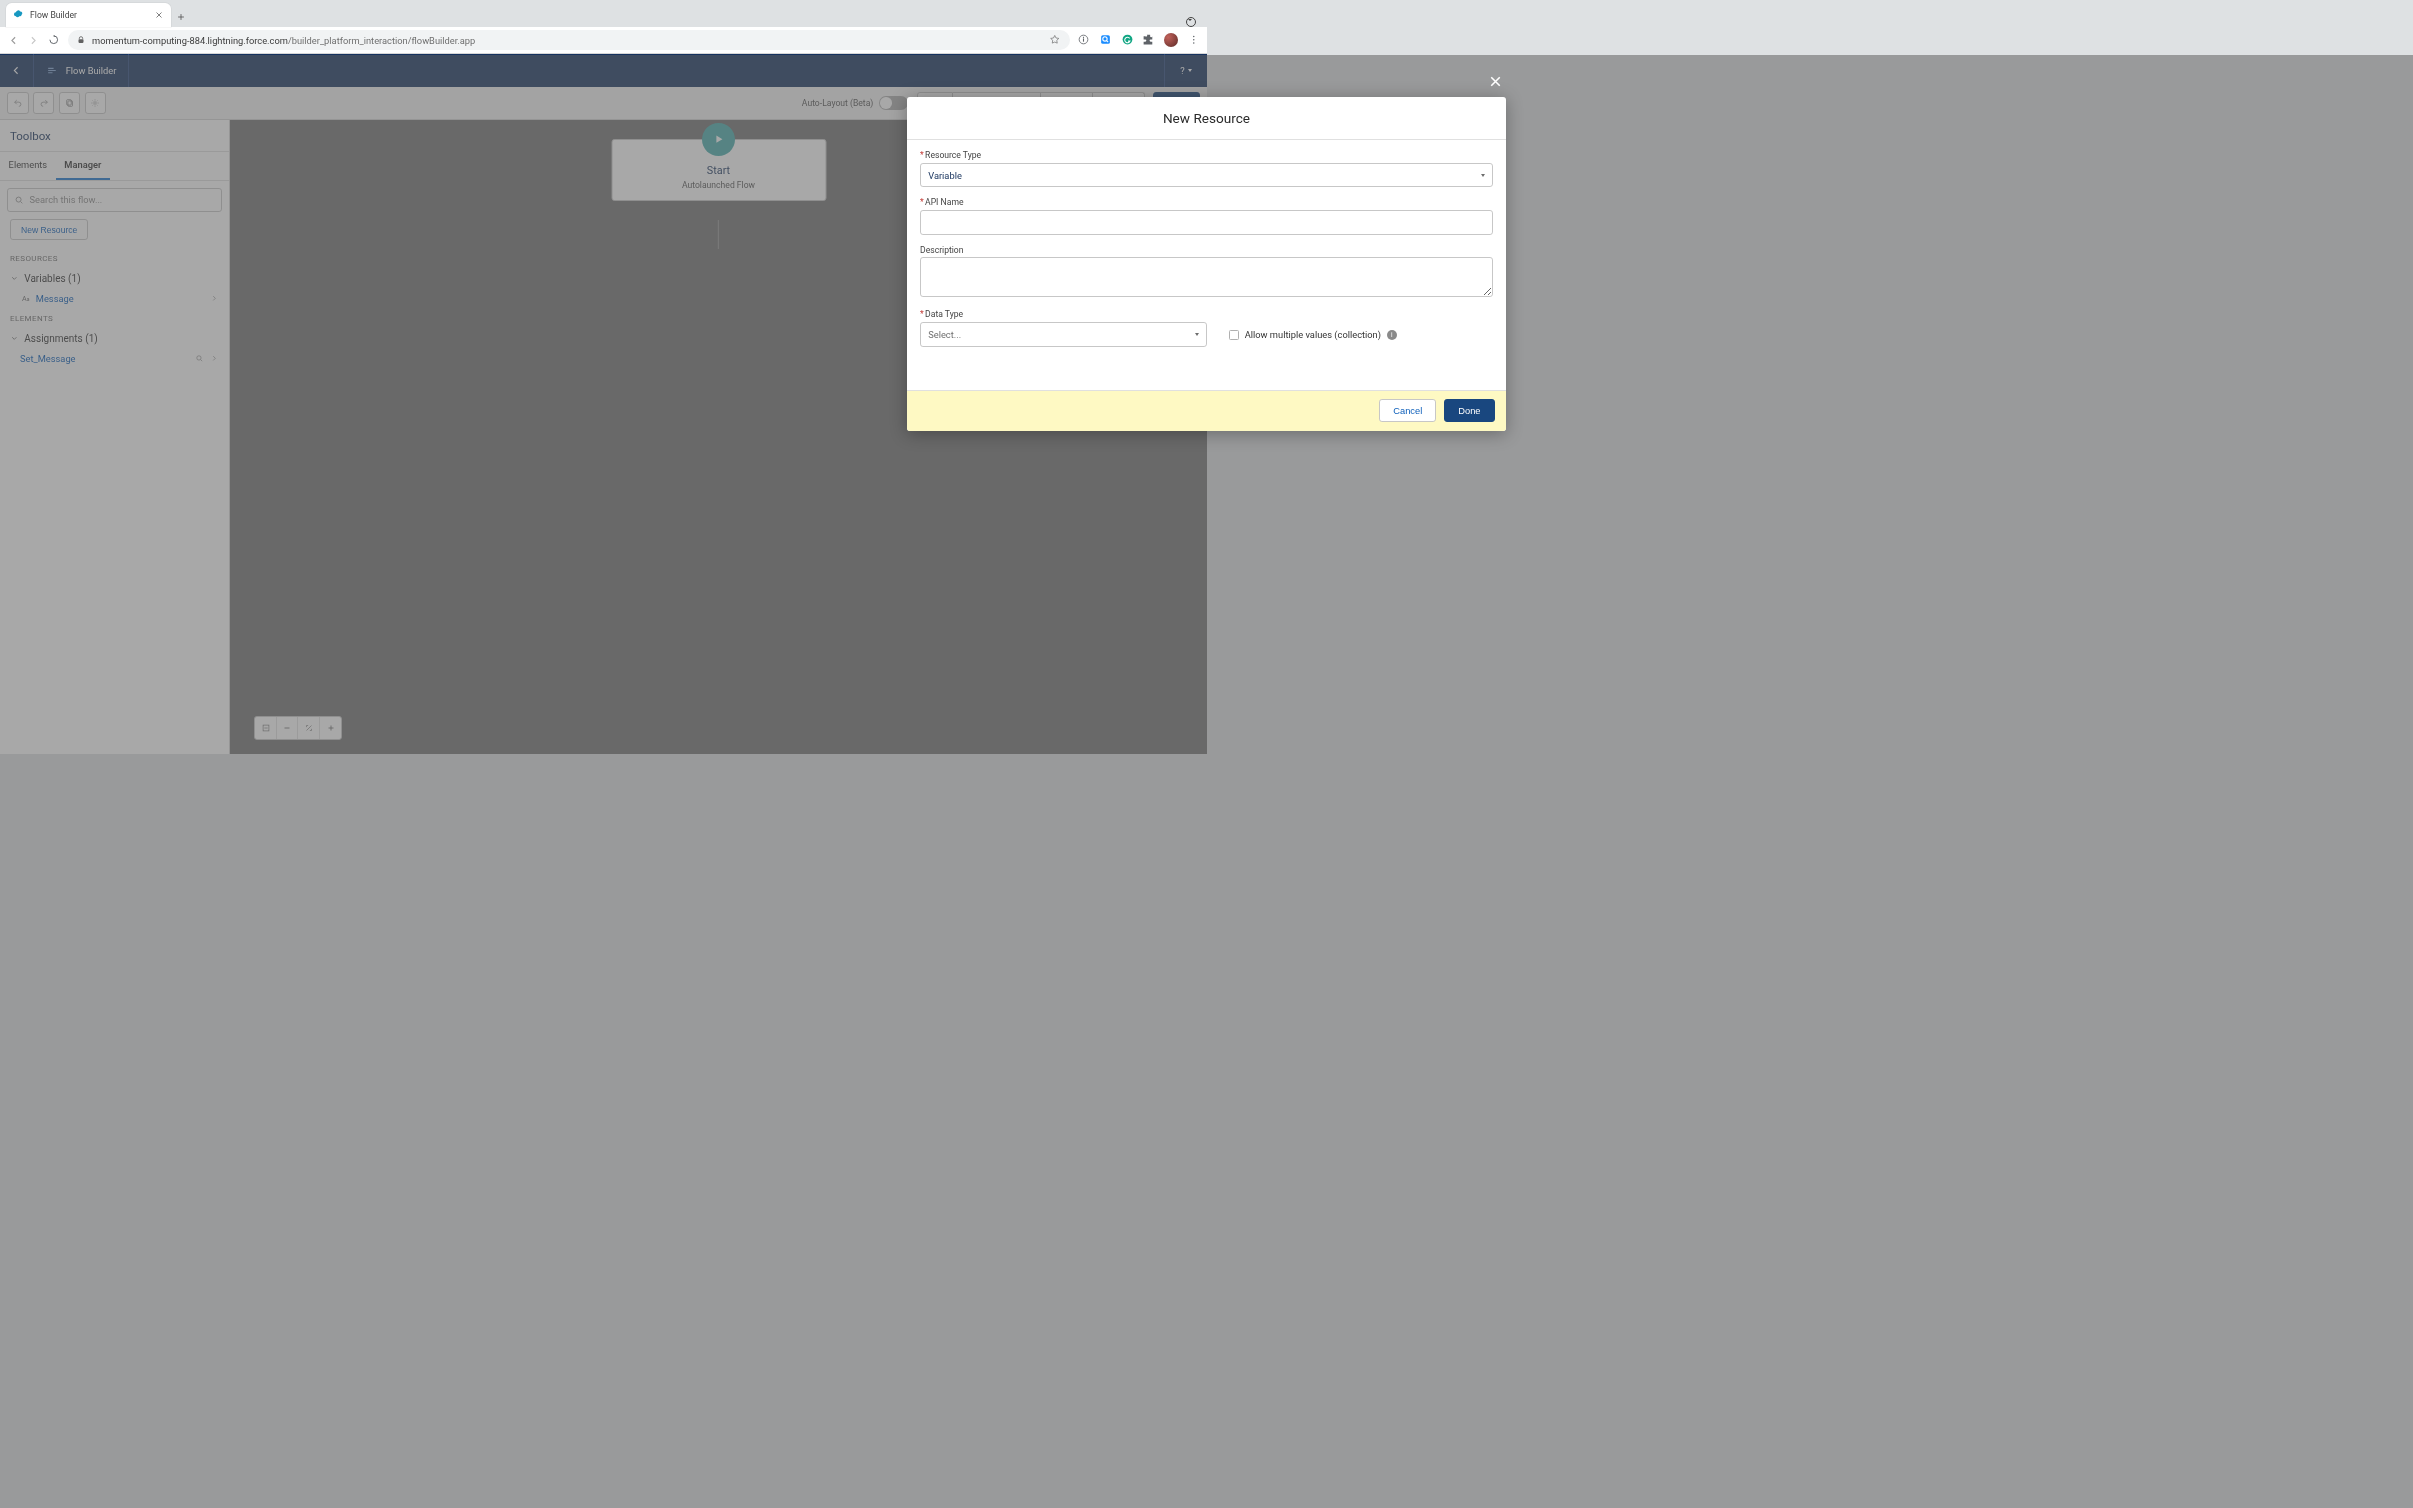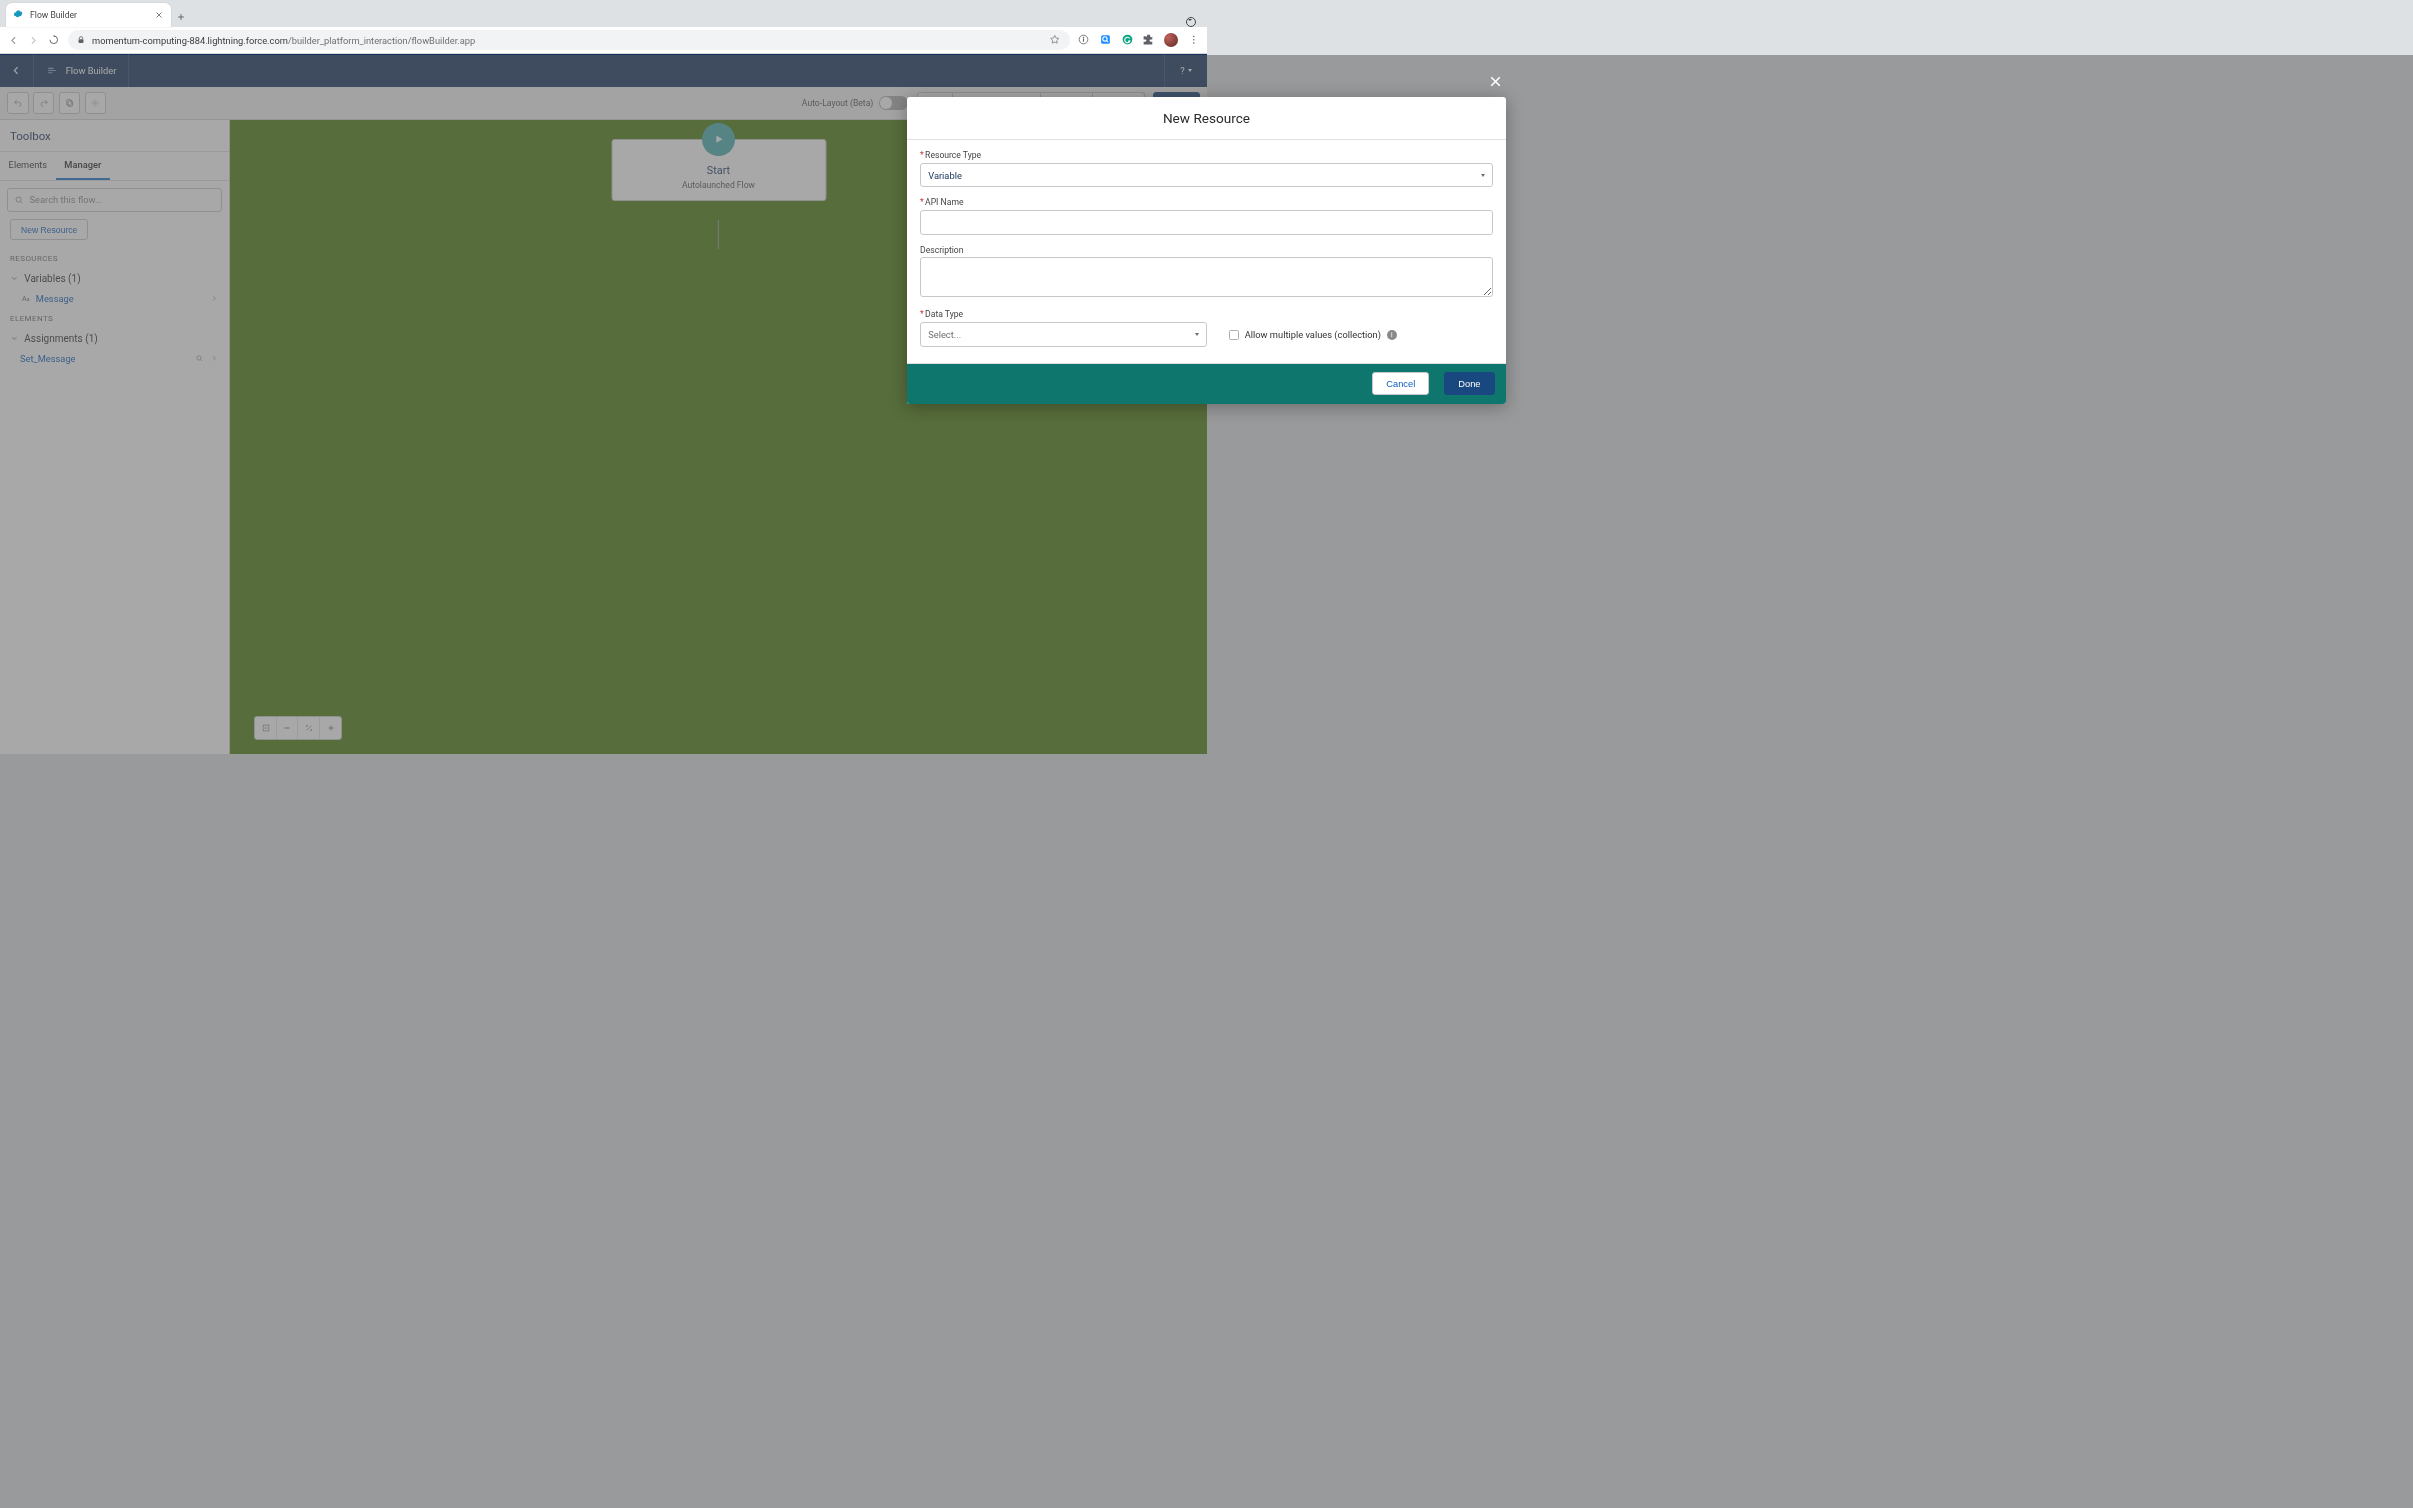--- a/index.html
+++ b/index.html
@@ -60,21 +60,21 @@
 .side-newres { margin:0 10px 8.6px; }
 .side-newres button { border:0.7px solid #c7c7c7; background:#fff; color:#0d5fba; font-size:8.6px; padding:4.3px 10px; border-radius:2.9px; }
 .side-section-label { font-size:8px; letter-spacing:0.4px; color:#6f6f6f; padding:5.7px 10px; }
 .tree-row { display:flex; align-items:center; padding:4.3px 10px; gap:5.7px; font-size:10px; }
 .tree-row .chev { width:8.6px; height:8.6px; }
 .tree-row.parent { color:#333; }
 .tree-child { display:flex; align-items:center; padding:4.3px 10px 4.3px 20px; gap:4.3px; font-size:9.3px; color:#0d5fba; }
 .tree-child .row-right { margin-left:auto; display:flex; gap:7.2px; color:#8d8d8d; }
 .type-icn { width:11.5px; height:11.5px; display:inline-flex; align-items:center; justify-content:center; color:#6f6f6f; font-size:7.2px; }
 
-.canvas { flex:1; background:#4d7c0f; position:relative; }
+.canvas { flex:1; background:#737373; position:relative; }
 .start-card { position:absolute; left:50%; top:18.7px; transform:translateX(-50%); width:215px; border:0.7px solid #c7c7c7; border-radius:2.9px; background:#fff; text-align:center; padding:24.4px 7.2px 10px; }
 .start-circle { width:33px; height:33px; border-radius:50%; background:#4aaead; position:absolute; left:50%; top:-17px; transform:translateX(-50%); display:flex; align-items:center; justify-content:center; }
 .start-title { font-size:10.8px; }
 .start-sub { font-size:8.6px; color:#555; margin-top:2.9px; }
 .start-line { position:absolute; left:50%; top:80px; width:1.4px; height:29px; background:#9e9e9e; transform:translateX(-50%); }
 
 .canvas-toolbar { position:absolute; left:24.4px; bottom:14.4px; display:flex; border:0.7px solid #c7c7c7; border-radius:2.9px; background:#fff; }
 .canvas-toolbar .cbtn { width:21.5px; height:21.5px; display:flex; align-items:center; justify-content:center; border-right:0.7px solid #e2e2e2; color:#6d6d6d; }
 .canvas-toolbar .cbtn:last-child { border-right:none; }
 
@@ -93,21 +93,21 @@
 .select, .input, .textarea { width:100%; border:0.7px solid #c7c7c7; border-radius:2.9px; background:#fff; font-size:9.3px; font-family:inherit; }
 .select { height:24.4px; display:flex; align-items:center; justify-content:space-between; padding:0 7.2px; }
 .input { height:24.4px; padding:0 7.2px; }
 .textarea { height:40px; padding:5.7px 7.2px; resize:both; }
 .data-type-row { display:flex; gap:13px; align-items:center; }
 .data-type-row .select { width:287px; }
 .chk-row { display:flex; align-items:center; gap:5.7px; font-size:9.3px; color:#333;padding-left:9px; }
 .chk { width:10px; height:10px; border:0.7px solid #b0b0b0; border-radius:1.4px; background:#fff; }
 .info-icn { width:10px; height:10px; border-radius:50%; background:#8a8a8a; color:#fff; font-size:6.5px; display:inline-flex; align-items:center; justify-content:center; }
 .select-placeholder { color:#6f6f6f; }
-.modal-footer { background:#0f766e; border-top:0.7px solid #e0e0e0; padding:8.6px 11.5px; display:flex; justify-content:flex-end; gap:15px; border-radius:0 0 2.9px 2.9px; }
+.modal-footer { background:#fef9c3; border-top:0.7px solid #e0e0e0; padding:8.6px 11.5px; display:flex; justify-content:flex-end; gap:8px; border-radius:0 0 2.9px 2.9px;margin-top:27px; }
 .btn { height:23px; padding:0 13px; border-radius:2.9px; font-size:9.3px; border:0.7px solid #c7c7c7; background:#fff; color:#0d5fba; }
 .btn.brand { background:#19477f; color:#fff; border-color:#19477f; }
 .caret-down { width:0; height:0; border-left:2.9px solid transparent; border-right:2.9px solid transparent; border-top:3.6px solid #6d6d6d; }
 
 svg { display:block; }
 </style>
 </head>
 <body>
 
 <div class="browser-chrome">

